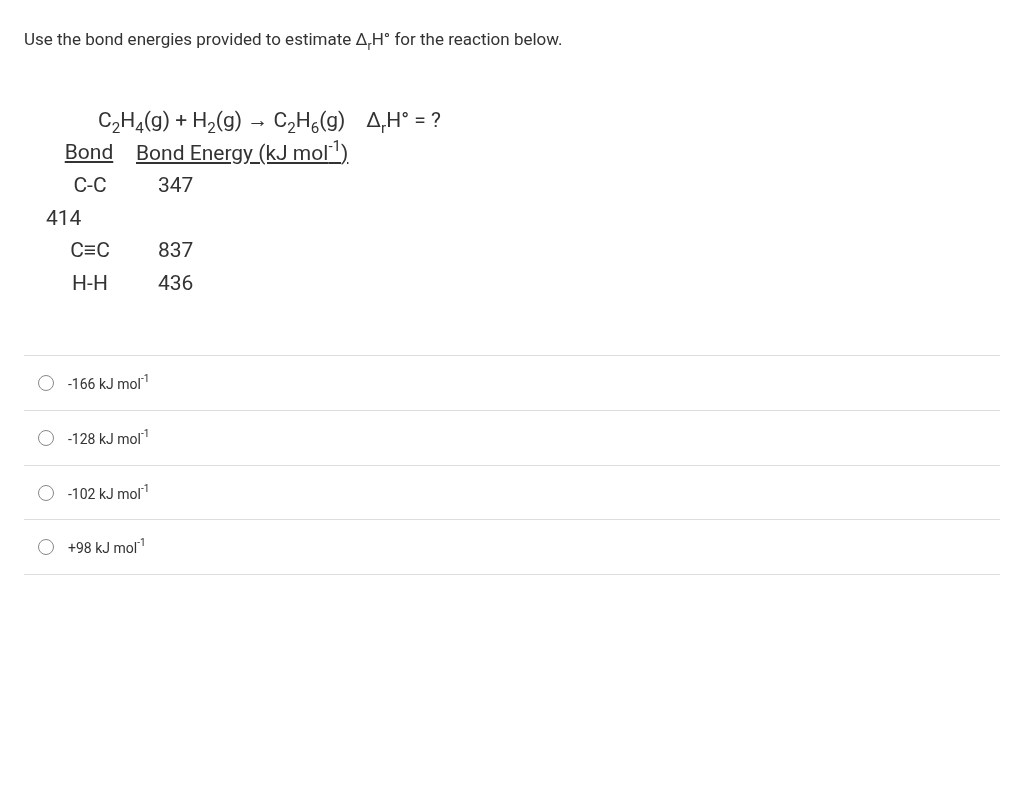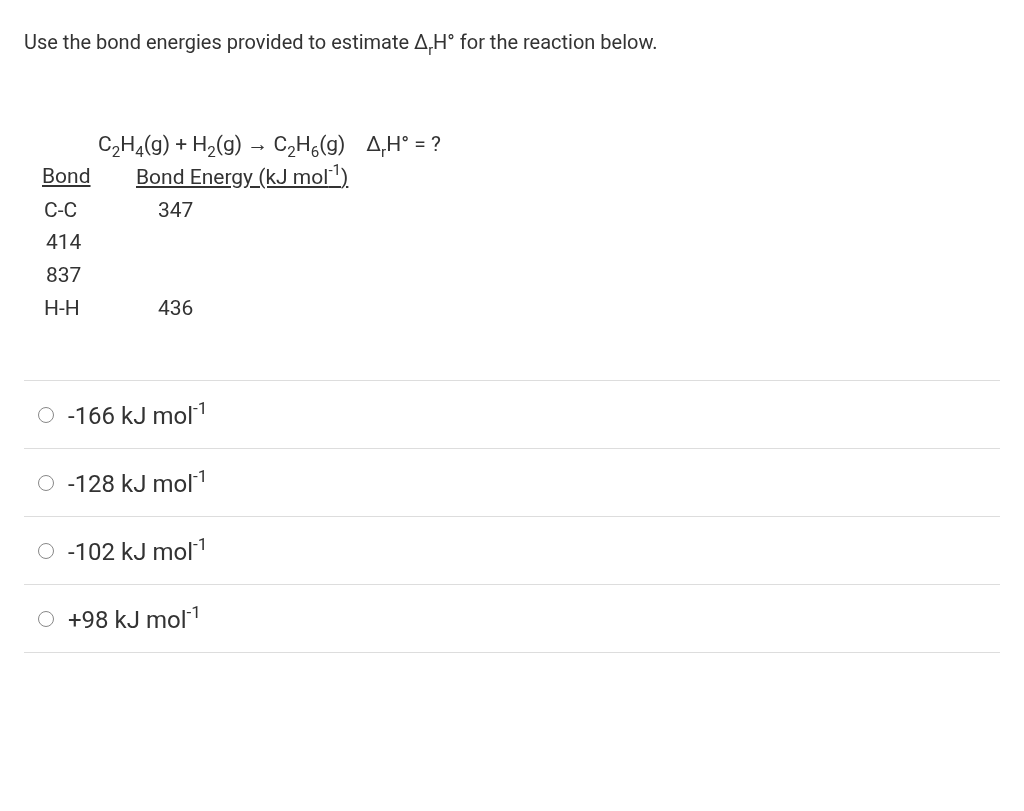--- a/index.html
+++ b/index.html
@@ -10,41 +10,42 @@
     body {
       font-family: -apple-system, BlinkMacSystemFont, "Segoe UI", Roboto, Helvetica, Arial, sans-serif;
       width: 1024px;
       height: 811px;
       background: #ffffff;
       color: #333333;
       padding: 28px 24px;
       font-size: 19px;
     }
     .question-text {
-      font-size: 20px;
+      font-size: 17px;
       line-height: 1.4;
       color: #333333;
-      margin-bottom: 72px;
+      margin-bottom: 53px;
     }
     .equation-block {
       margin-left: 74px;
       margin-bottom: 0;
       font-size: 21px;
     }
     .table-block {
       margin-bottom: 56px;
       font-size: 21px;
       line-height: 1.55;
     }
     .table-row {
       display: flex;
     }
     .col-bond {
       width: 112px;
       padding-left: 20px;
+      text-align: center;
     }
     .col-energy {
       padding-left: 22px;
     }
     .header-cell {
       text-decoration: underline;
     }
     .col-bond.header-cell {
       padding-left: 18px;
     }
@@ -53,21 +54,21 @@
     }
     .options-list {
       border-top: 1px solid #dddddd;
     }
     .option-row {
       display: flex;
       align-items: center;
       padding: 18px 8px 18px 14px;
       border-bottom: 1px solid #dddddd;
       cursor: pointer;
-      font-size: 24px;
+      font-size: 14px;
     }
     .radio {
       width: 16px;
       height: 16px;
       border: 1.5px solid #888888;
       border-radius: 50%;
       margin-right: 14px;
       flex-shrink: 0;
       background: #fff;
     }
@@ -104,20 +105,21 @@
     <div class="col-energy header-cell">Bond Energy (kJ mol<sup>-1</sup>)</div>
   </div>
   <div class="table-row">
     <div class="col-bond">C-C</div>
     <div class="col-energy">347</div>
   </div>
   <div class="table-row">
     <div class="col-energy">414</div>
   </div>
   <div class="table-row">
+    <div class="col-bond">C≡C</div>
     <div class="col-energy">837</div>
   </div>
   <div class="table-row">
     <div class="col-bond">H-H</div>
     <div class="col-energy">436</div>
   </div>
 </div>
 
 <div class="options-list">
   <label class="option-row">

